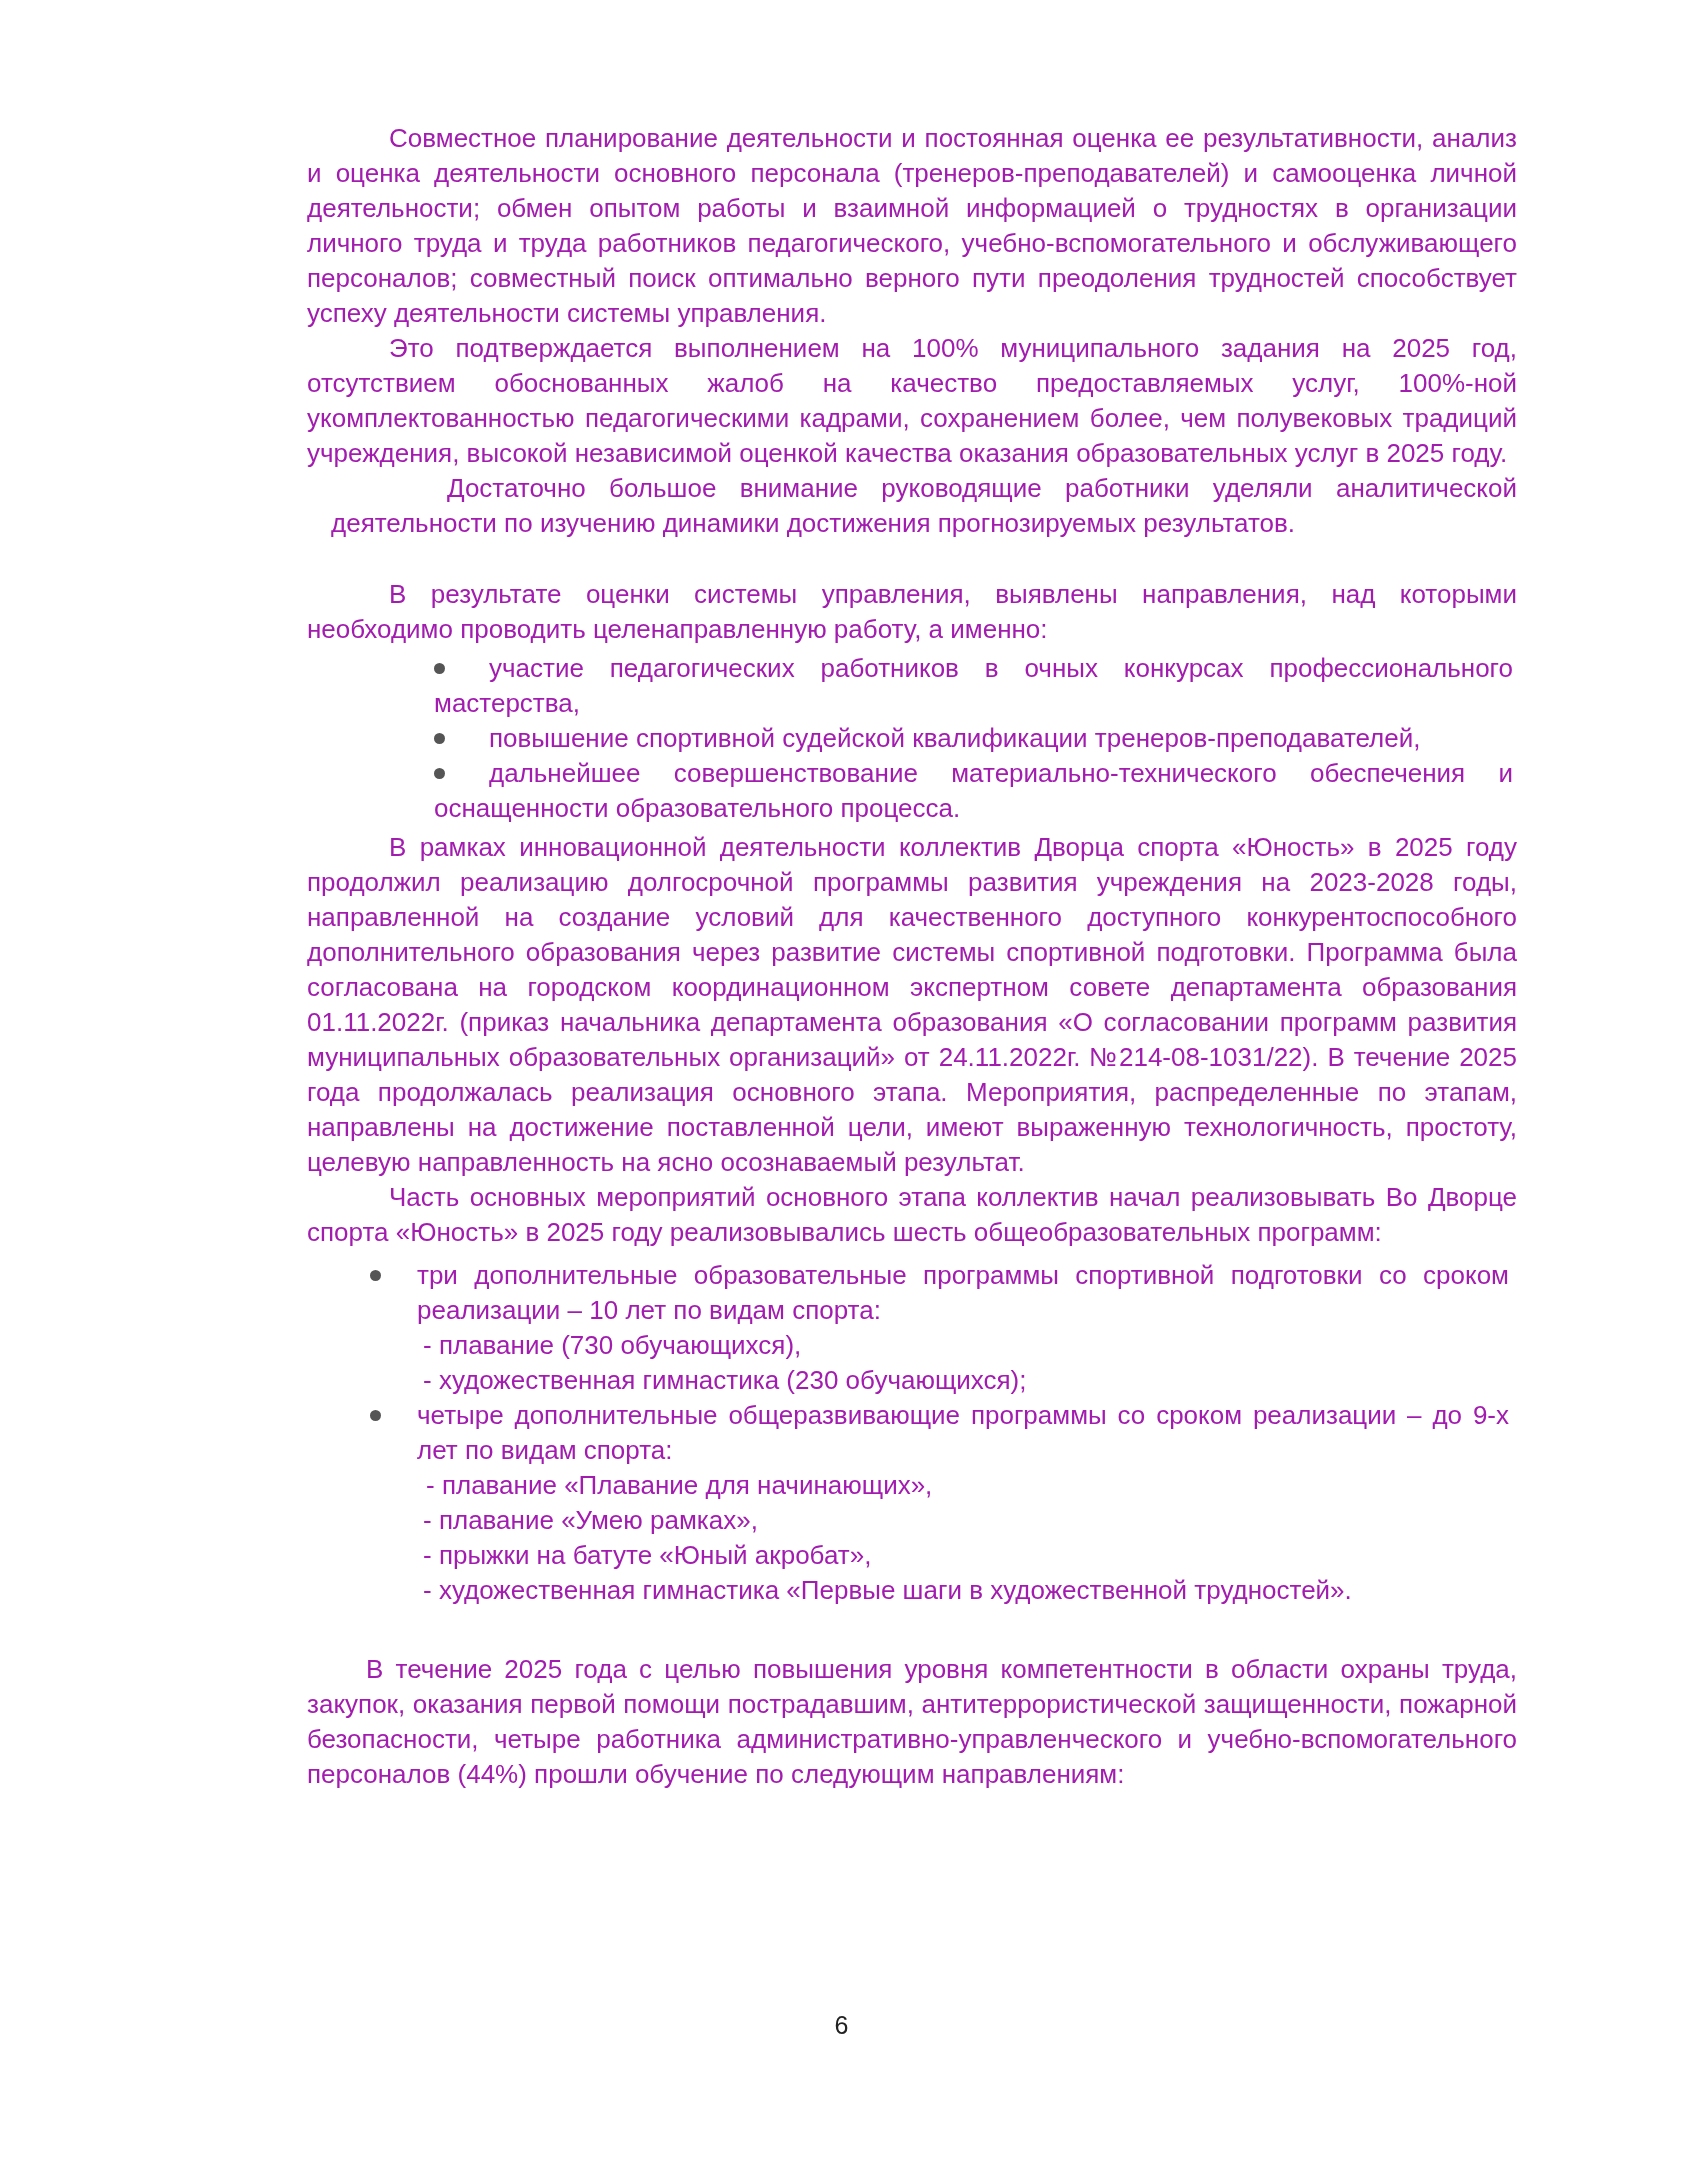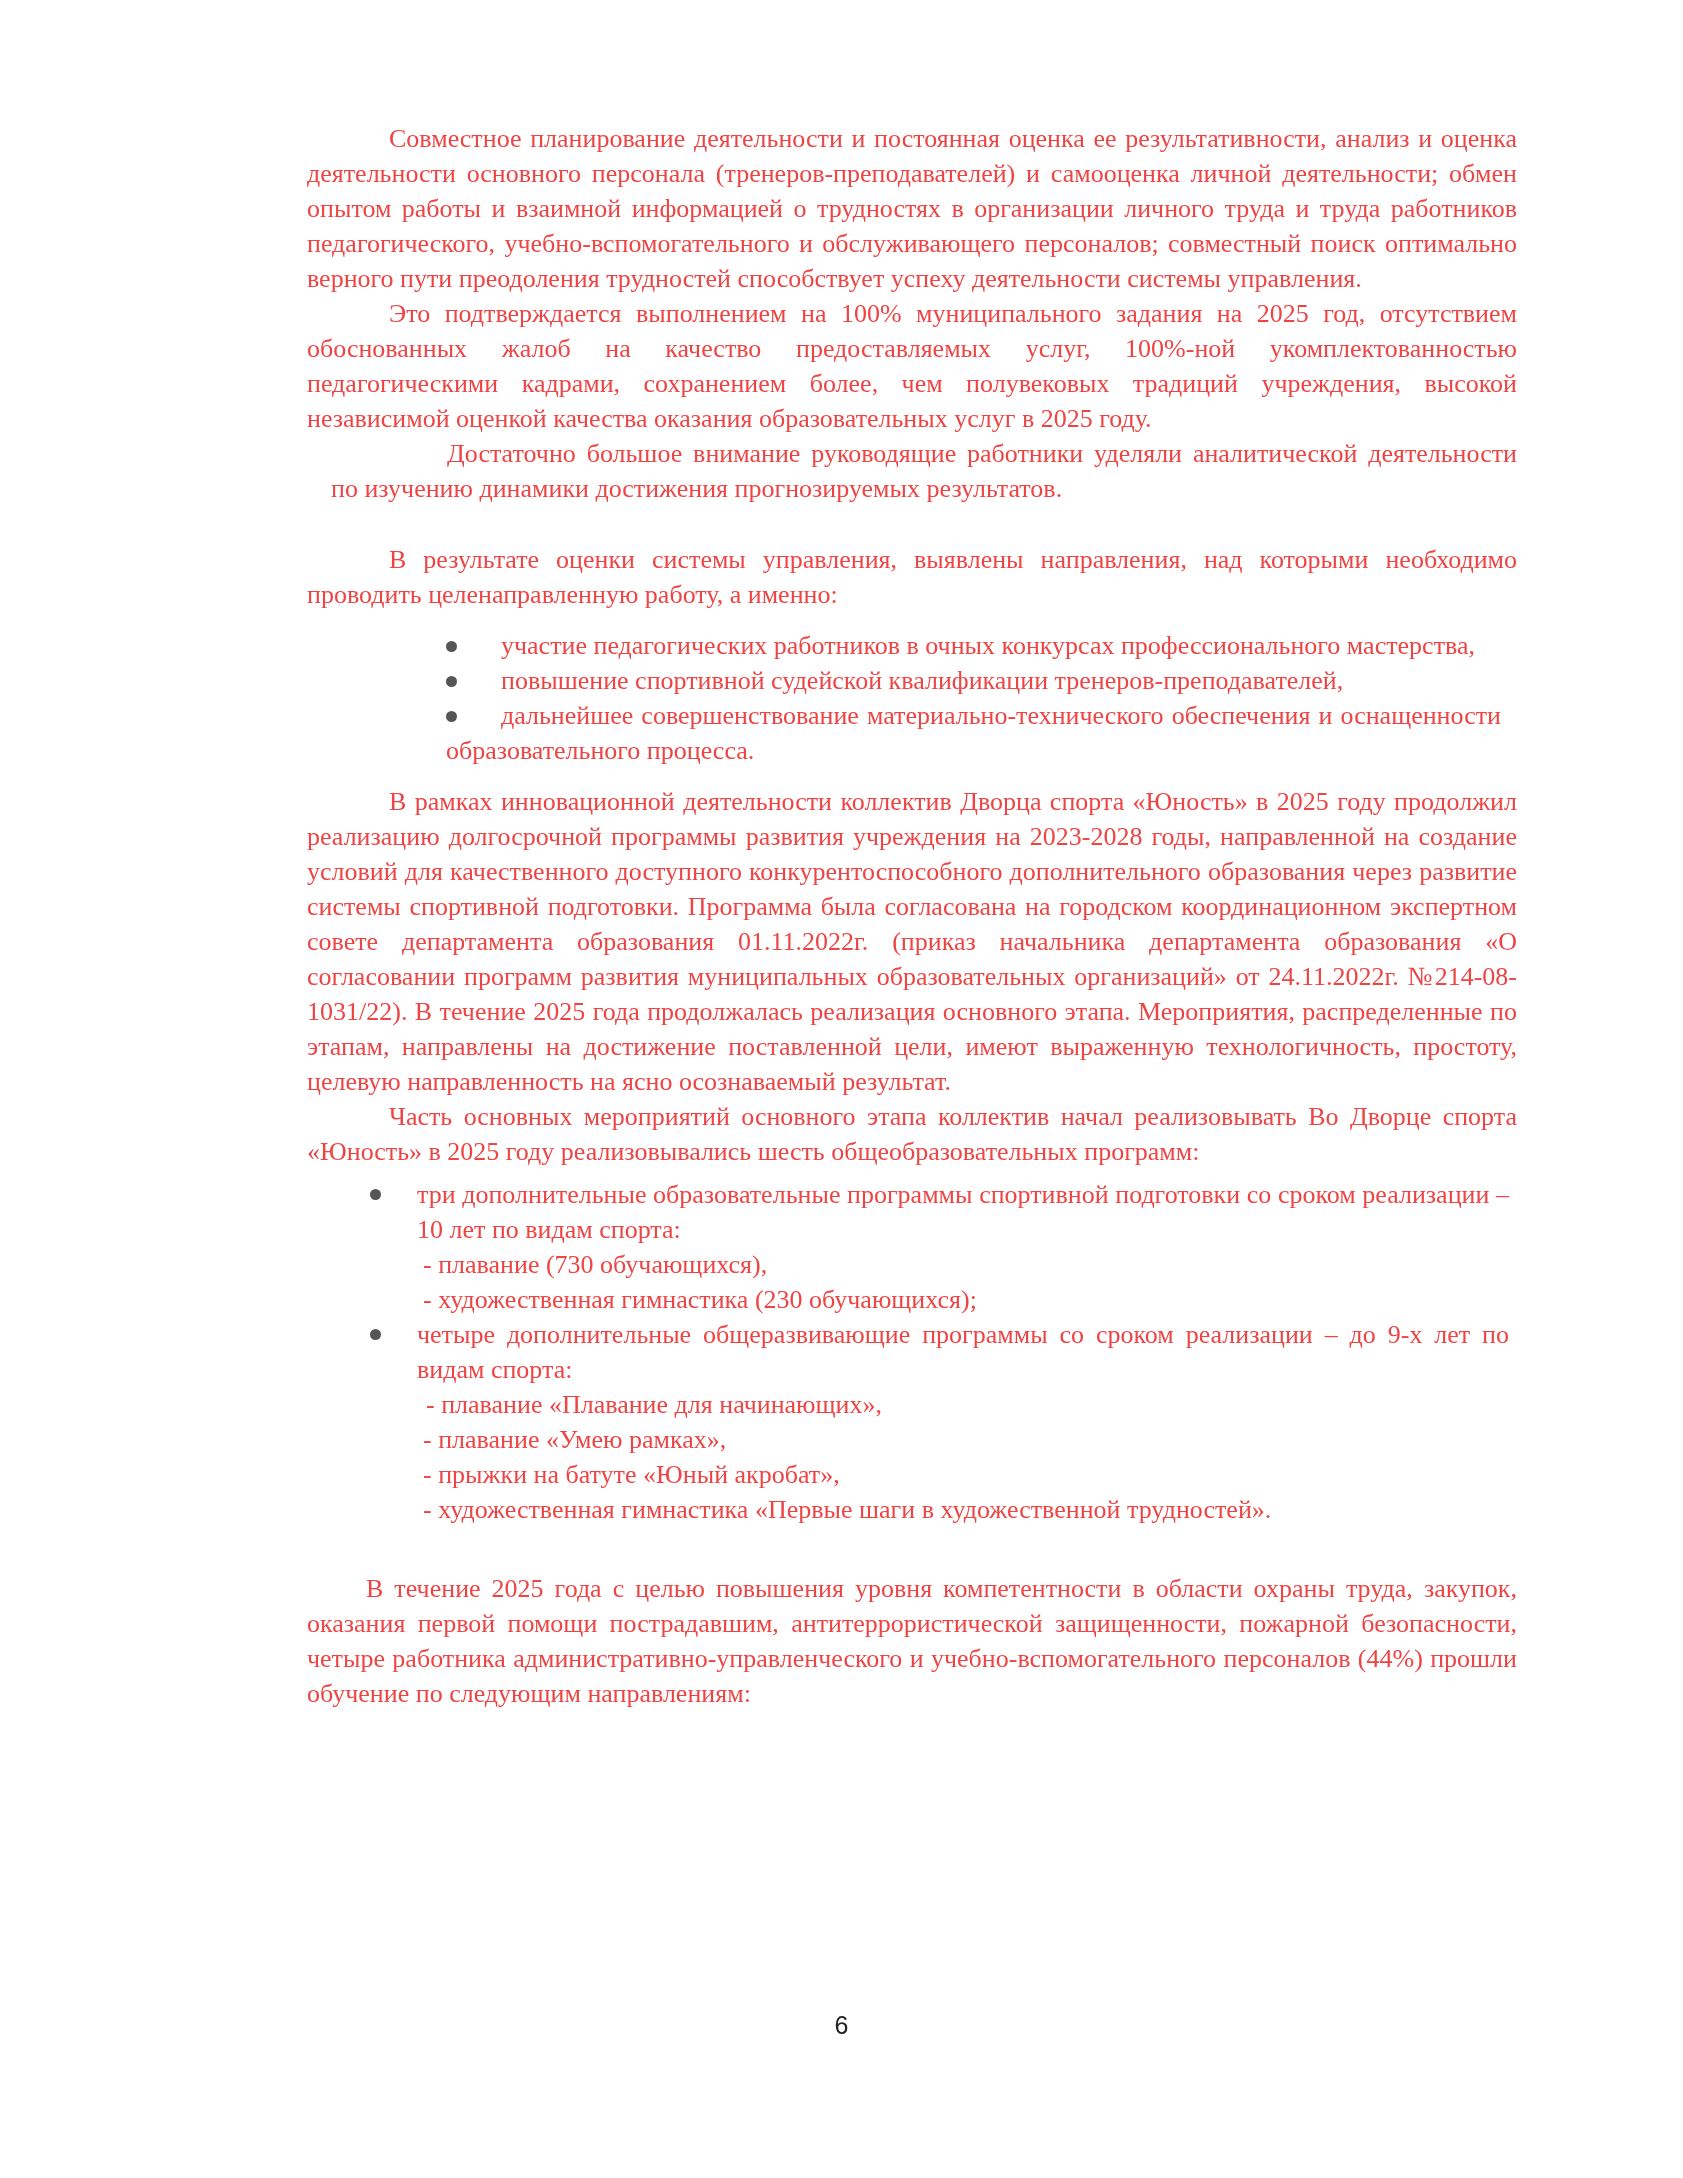--- a/index.html
+++ b/index.html
@@ -2,32 +2,32 @@
 <html><head>
   <meta charset="utf-8">
   <style>
     html, body { margin: 0; padding: 0; background: #ffffff; }
     body { width: 1683px; height: 2178px; position: relative; overflow: hidden; }
     .page {
       position: absolute;
       left: 307px;
       top: 121px;
       width: 1210px;
-      font-family: Liberation Serif, serif;
+      font-family: Liberation Sans, sans-serif;
       font-size: 26px;
       line-height: 35px;
-      color: #ef4444;
+      color: #a21caf;
     }
     p { margin: 0; text-align: justify; }
     .indent { text-indent: 82px; }
     .indent-lg { text-indent: 116px; margin-left: 24px; }
     .gap { height: 36px; }
     ul.list1 {
       list-style: none;
-      margin: 16px; padding: 0;
+      margin: 4px; padding: 0;
       padding-left: 123px;
     }
     ul.list1 li { position: relative; text-align: justify; }
     .dot {
       display: inline-block;
       width: 11px; height: 11px;
       border-radius: 50%;
       background: #555555;
       vertical-align: middle;
       margin-right: 44px;

